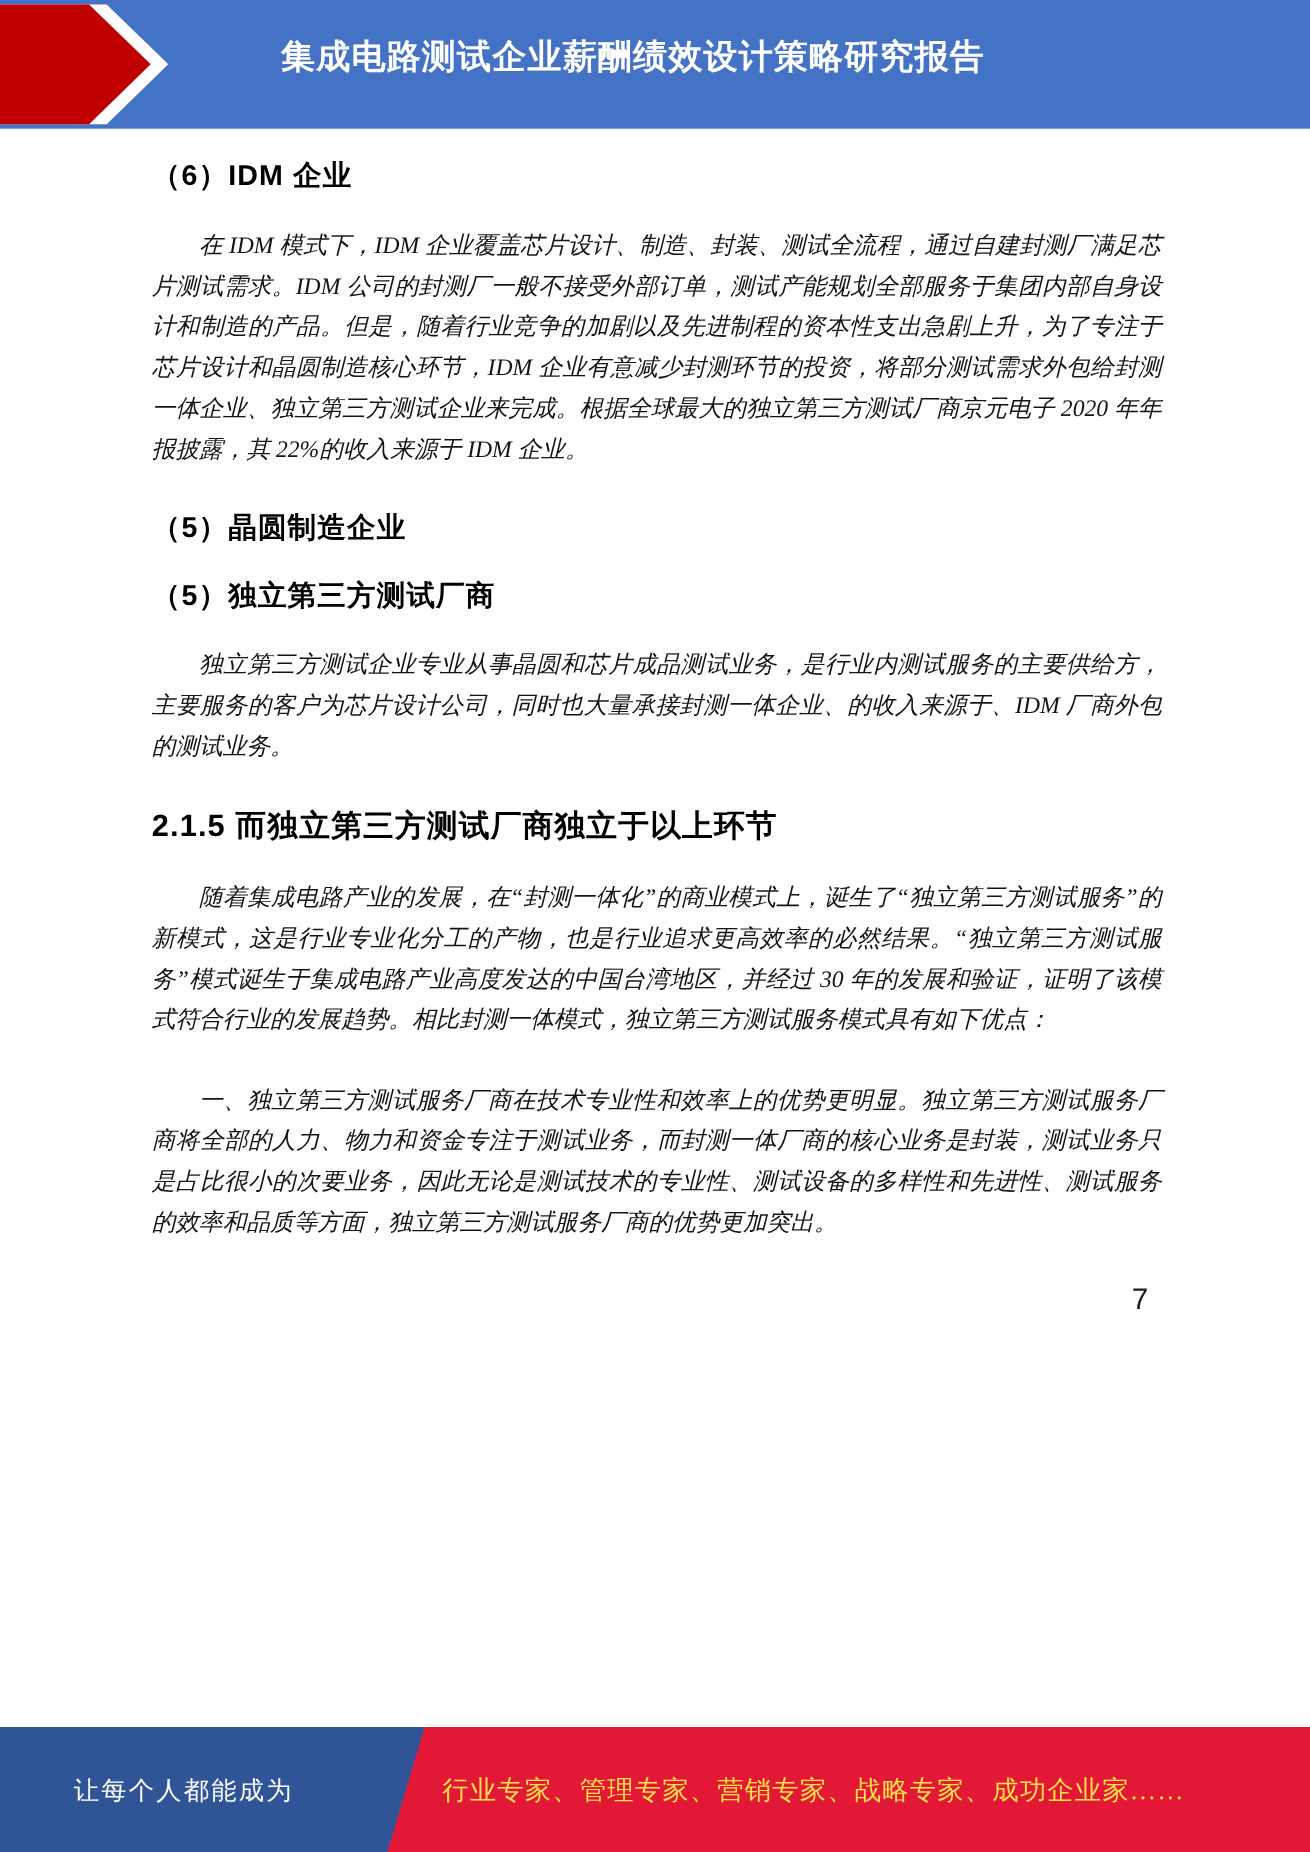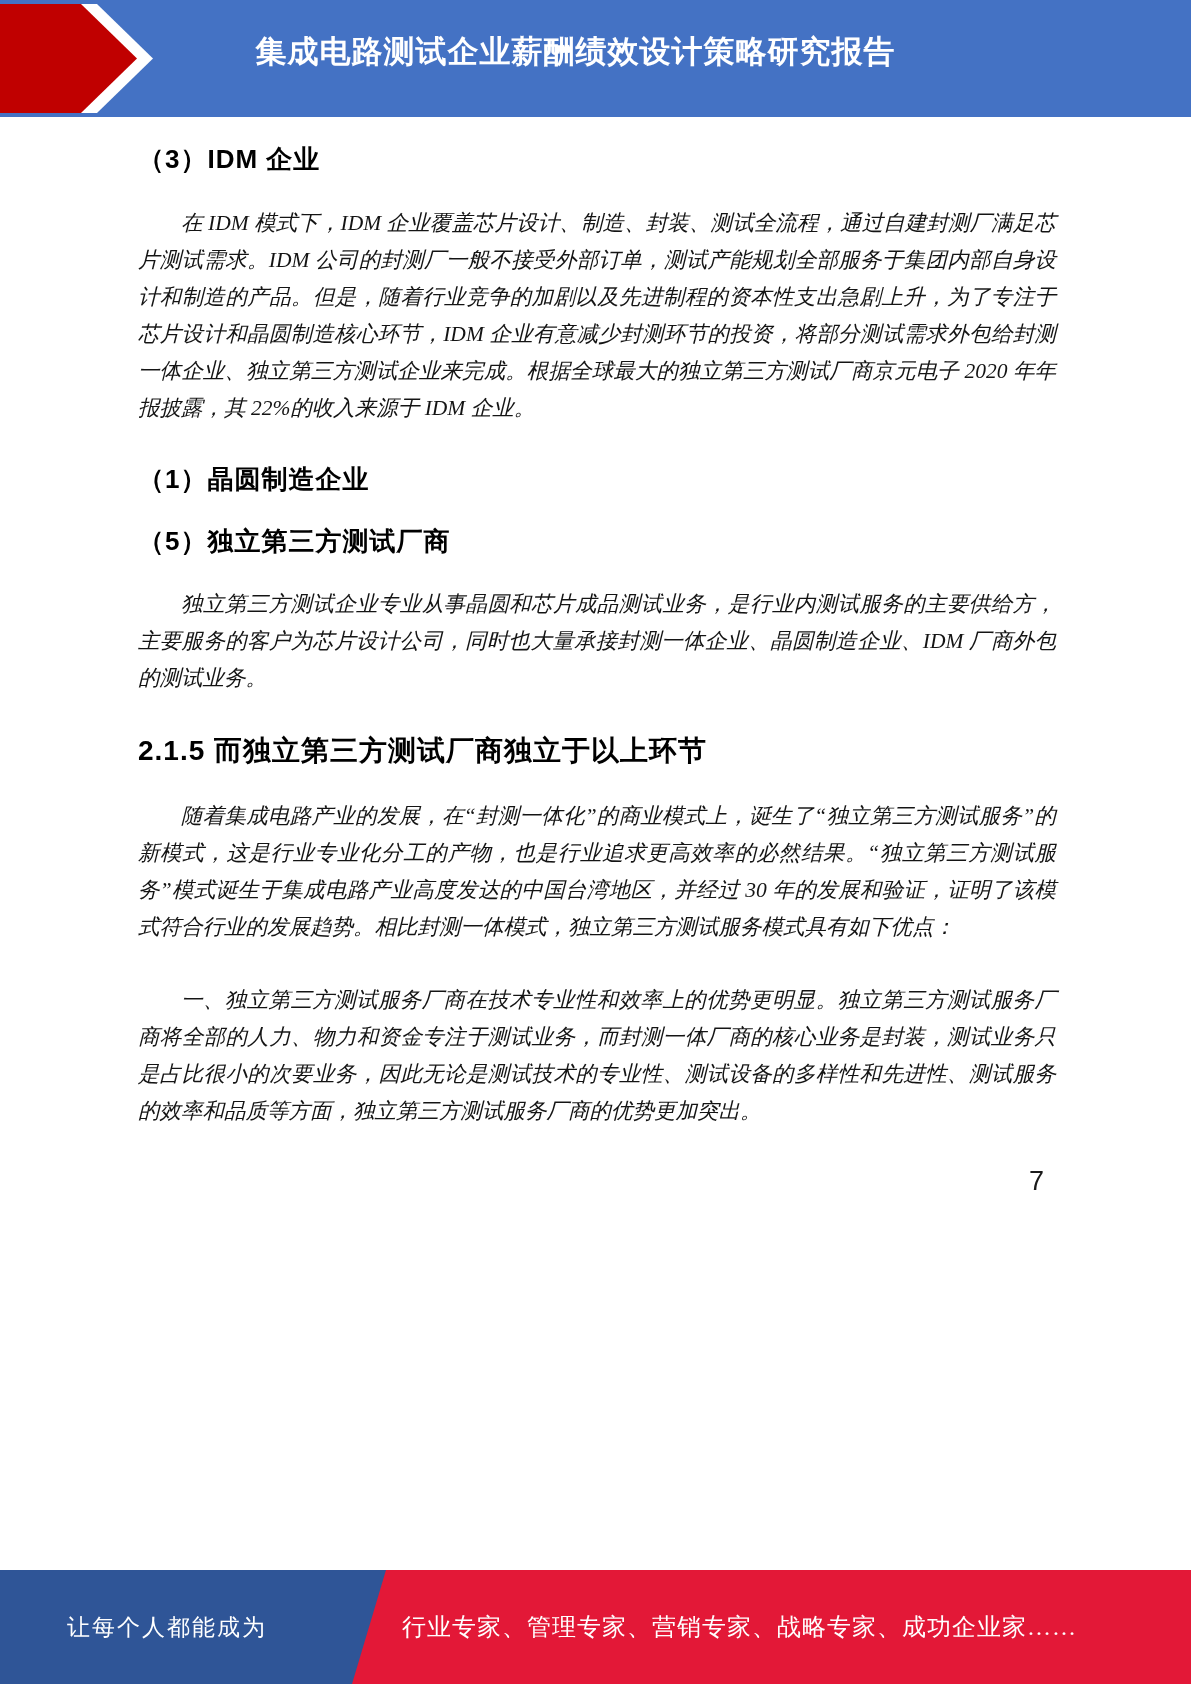--- a/index.html
+++ b/index.html
@@ -112,48 +112,48 @@
     white-space: nowrap;
   }
   .footer-right {
     position: absolute;
     left: 402px; top: 0;
     height: 100%;
     display: flex;
     align-items: center;
   }
   .footer-right span {
-    color: #ffffff;
+    color: #fde047;
     font-size: 24px;
     letter-spacing: 1px;
     white-space: nowrap;
   }
 </style>
 </head>
 <body>
 
 <div class="page">
 
   <header class="banner">
     <svg class="banner-arrow" viewBox="0 0 200 117" preserveAspectRatio="none" aria-hidden="true">
       <polygon points="0,4 97,4 153,58.5 97,113 0,113" fill="#ffffff"></polygon>
       <polygon points="0,4 81,4 137,58.5 81,113 0,113" fill="#c00000"></polygon>
     </svg>
     <div class="banner-title">集成电路测试企业薪酬绩效设计策略研究报告</div>
   </header>
 
   <main class="content">
 
-    <h3>（3）IDM 企业</h3>
+    <h3>（6）IDM 企业</h3>
     <p>在 IDM 模式下，IDM 企业覆盖芯片设计、制造、封装、测试全流程，通过自建封测厂满足芯片测试需求。IDM 公司的封测厂一般不接受外部订单，测试产能规划全部服务于集团内部自身设计和制造的产品。但是，随着行业竞争的加剧以及先进制程的资本性支出急剧上升，为了专注于芯片设计和晶圆制造核心环节，IDM 企业有意减少封测环节的投资，将部分测试需求外包给封测一体企业、独立第三方测试企业来完成。根据全球最大的独立第三方测试厂商京元电子 2020 年年报披露，其 22%的收入来源于 IDM 企业。</p>
 
-    <h3>（1）晶圆制造企业</h3>
+    <h3>（5）晶圆制造企业</h3>
 
     <h3>（5）独立第三方测试厂商</h3>
-    <p>独立第三方测试企业专业从事晶圆和芯片成品测试业务，是行业内测试服务的主要供给方，主要服务的客户为芯片设计公司，同时也大量承接封测一体企业、晶圆制造企业、IDM 厂商外包的测试业务。</p>
+    <p>独立第三方测试企业专业从事晶圆和芯片成品测试业务，是行业内测试服务的主要供给方，主要服务的客户为芯片设计公司，同时也大量承接封测一体企业、的收入来源于、IDM 厂商外包的测试业务。</p>
 
     <h2>2.1.5 而独立第三方测试厂商独立于以上环节</h2>
     <p>随着集成电路产业的发展，在“封测一体化”的商业模式上，诞生了“独立第三方测试服务”的新模式，这是行业专业化分工的产物，也是行业追求更高效率的必然结果。“独立第三方测试服务”模式诞生于集成电路产业高度发达的中国台湾地区，并经过 30 年的发展和验证，证明了该模式符合行业的发展趋势。相比封测一体模式，独立第三方测试服务模式具有如下优点：</p>
     <p>一、独立第三方测试服务厂商在技术专业性和效率上的优势更明显。独立第三方测试服务厂商将全部的人力、物力和资金专注于测试业务，而封测一体厂商的核心业务是封装，测试业务只是占比很小的次要业务，因此无论是测试技术的专业性、测试设备的多样性和先进性、测试服务的效率和品质等方面，独立第三方测试服务厂商的优势更加突出。</p>
 
     <div class="page-number">7</div>
   </main>
 
   <footer class="footer">
     <div class="footer-left">

